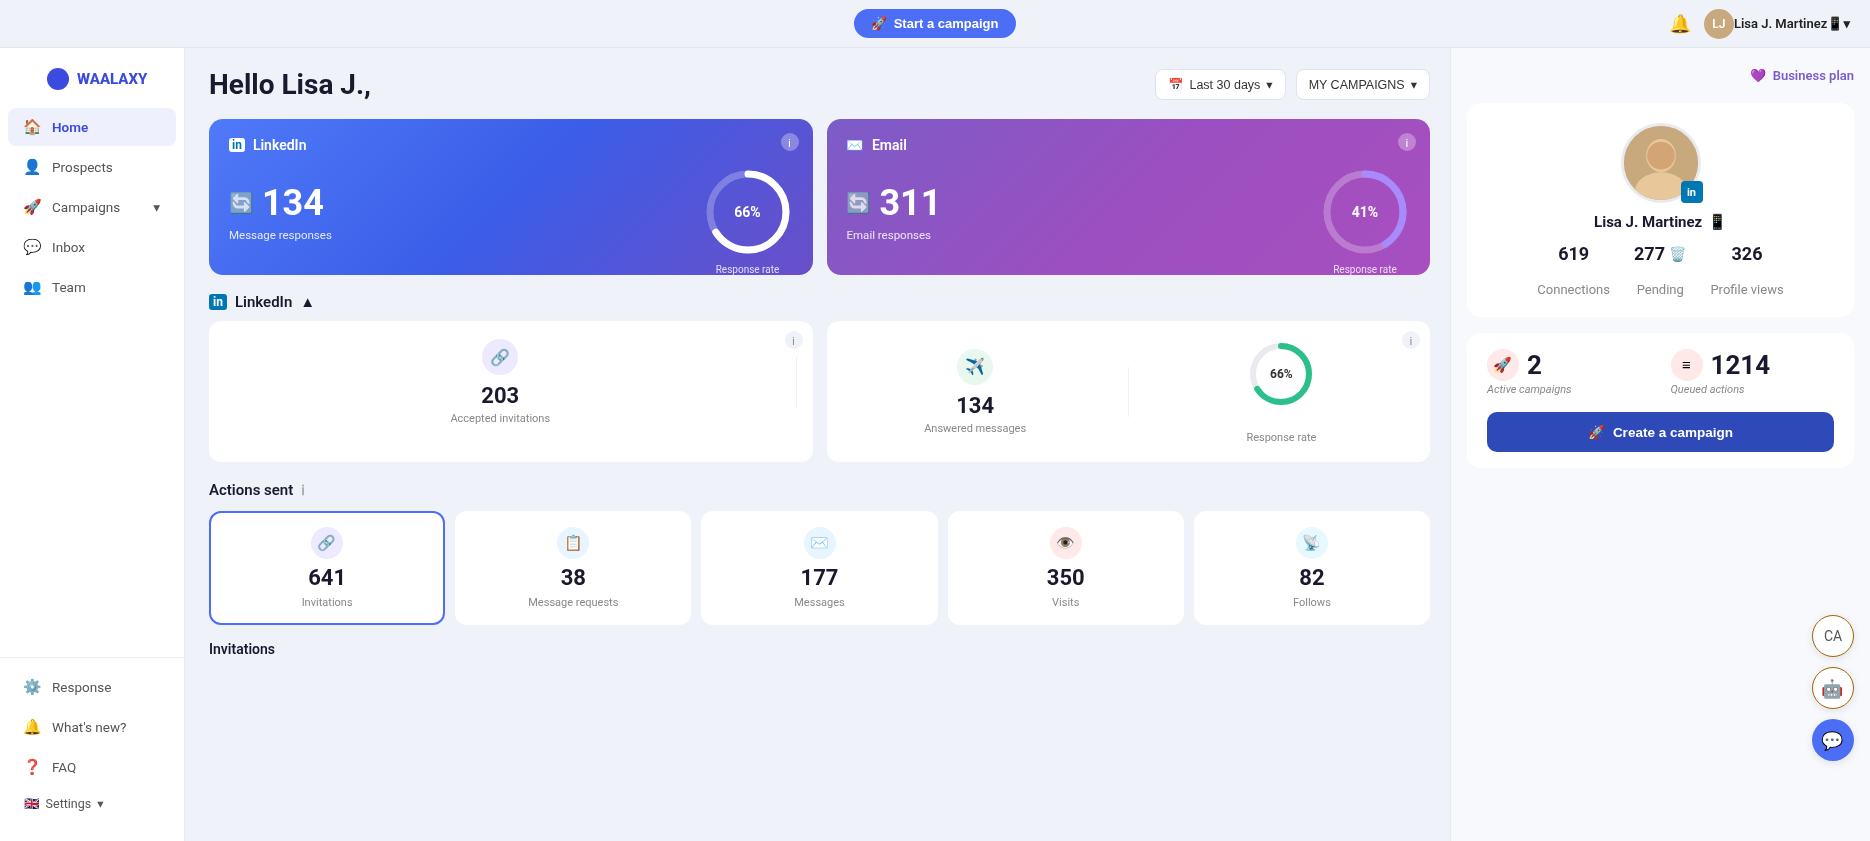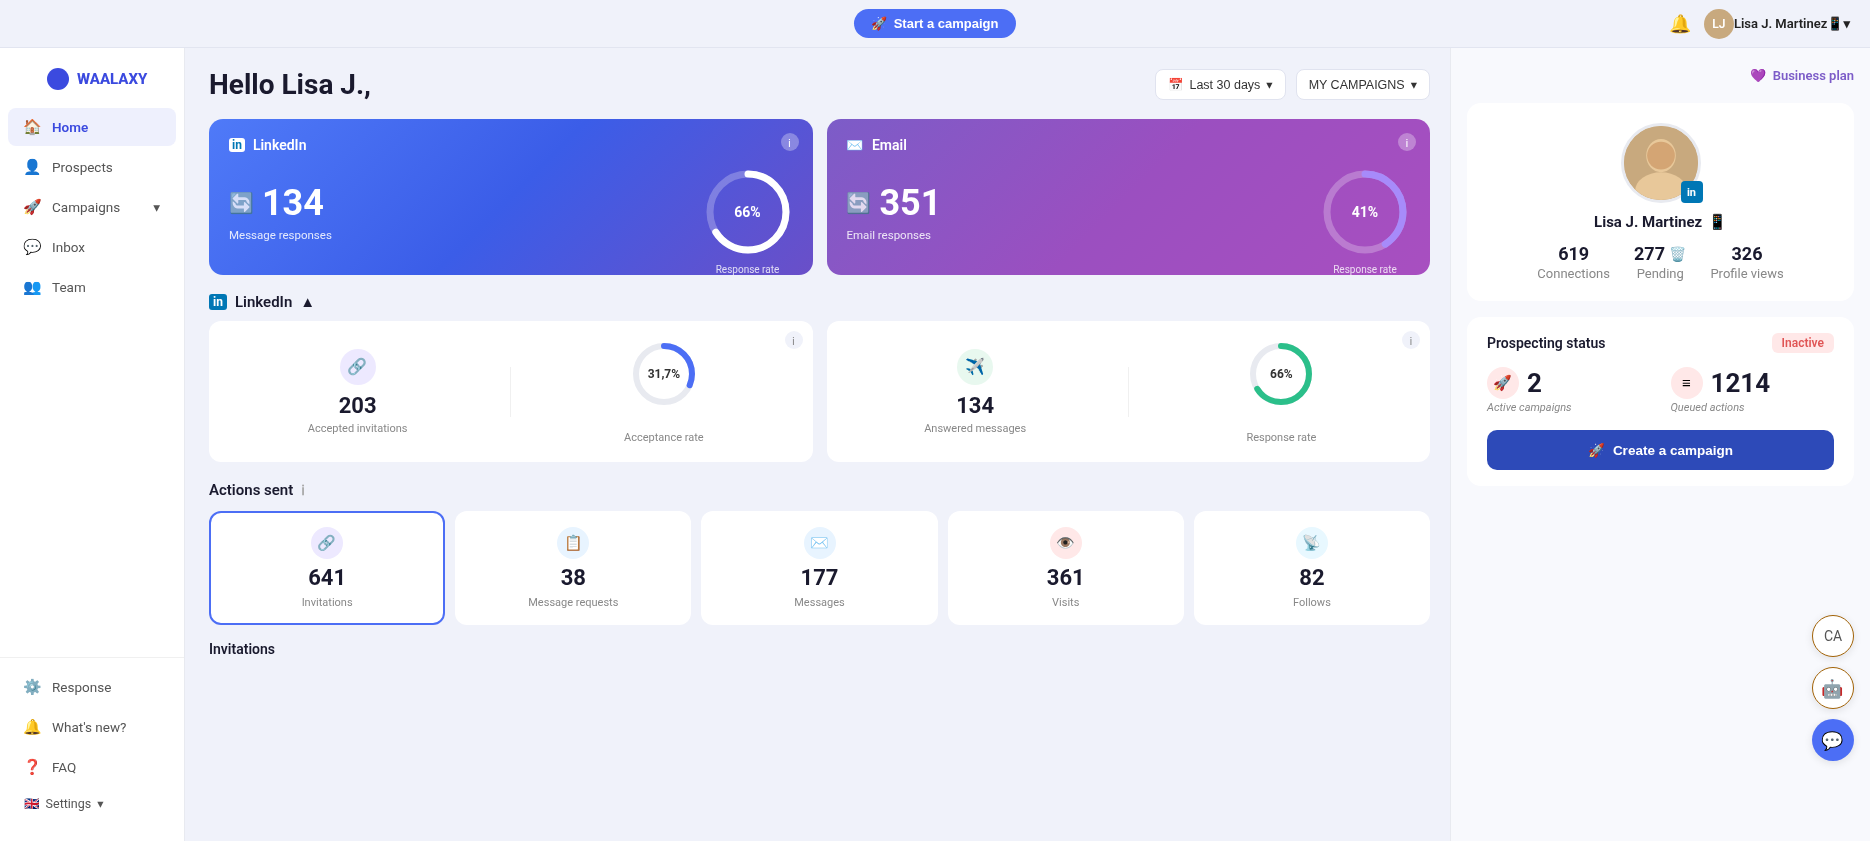--- a/index.html
+++ b/index.html
@@ -474,21 +474,21 @@
     .profile-stats {
       display: flex;
       gap: 24px;
       width: 100%;
       justify-content: center;
     }
     .profile-stat {
       display: flex;
       flex-direction: column;
       align-items: center;
-      gap: 2px;
+      gap: 18px;
     }
     .profile-stat-number {
       font-size: 18px;
       font-weight: 700;
       color: #1a1a2e;
       display: flex;
       align-items: center;
       gap: 4px;
     }
     .profile-stat-label {
@@ -732,21 +732,21 @@
       <div class="email-card">
         <div class="card-info-icon">ℹ</div>
         <div class="card-header">
           <span>✉️</span>
           <span>Email</span>
         </div>
         <div class="card-body">
           <div class="card-stat">
             <div class="card-number">
               <span style="font-size:20px;opacity:0.8">🔄</span>
-              <span>351</span>
+              <span>311</span>
             </div>
             <div class="card-label">Email responses</div>
           </div>
           <div class="circular-progress">
             <svg width="90" height="90" viewBox="0 0 90 90">
               <circle cx="45" cy="45" r="38" fill="none" stroke="rgba(255,255,255,0.25)" stroke-width="7"></circle>
               <circle cx="45" cy="45" r="38" fill="none" stroke="#a78bfa" stroke-width="7" stroke-dasharray="238.76" stroke-dashoffset="140.87" stroke-linecap="round"></circle>
             </svg>
             <span class="pct-text">41%</span>
             <span class="sub-label">Response rate</span>
@@ -764,30 +764,20 @@
 
       <div class="section-card">
         <div class="card-info-icon" style="position:absolute;top:10px;right:10px;background:#f0f2fa;color:#888;">ℹ</div>
         <div class="section-card-inner">
           <div class="sc-stat">
             <div class="sc-icon-circle" style="background:#ede9ff;">🔗</div>
             <div class="sc-number">203</div>
             <div class="sc-label">Accepted invitations</div>
           </div>
           <div class="sc-divider"></div>
-          <div class="sc-stat">
-            <div class="circular-progress" style="width:70px;height:70px;">
-              <svg width="70" height="70" viewBox="0 0 70 70">
-                <circle cx="35" cy="35" r="28" fill="none" stroke="#e8eaf0" stroke-width="6"></circle>
-                <circle cx="35" cy="35" r="28" fill="none" stroke="#4c6ef5" stroke-width="6" stroke-dasharray="175.93" stroke-dashoffset="120.5" stroke-linecap="round"></circle>
-              </svg>
-              <span style="font-size:12px;font-weight:700;color:#333;">31,7%</span>
-            </div>
-            <div class="sc-label" style="margin-top:18px;">Acceptance rate</div>
-          </div>
         </div>
       </div>
 
       <div class="section-card">
         <div class="card-info-icon" style="position:absolute;top:10px;right:10px;background:#f0f2fa;color:#888;">ℹ</div>
         <div class="section-card-inner">
           <div class="sc-stat">
             <div class="sc-icon-circle" style="background:#e8f8ef;">✈️</div>
             <div class="sc-number">134</div>
             <div class="sc-label">Answered messages</div>
@@ -822,21 +812,21 @@
         <div class="action-card-number">38</div>
         <div class="action-card-label">Message requests</div>
       </div>
       <div class="action-card">
         <div class="action-card-icon" style="background:#e8f4ff;">✉️</div>
         <div class="action-card-number">177</div>
         <div class="action-card-label">Messages</div>
       </div>
       <div class="action-card">
         <div class="action-card-icon" style="background:#ffe8e8;">👁️</div>
-        <div class="action-card-number">361</div>
+        <div class="action-card-number">350</div>
         <div class="action-card-label">Visits</div>
       </div>
       <div class="action-card">
         <div class="action-card-icon" style="background:#e8f8ff;">📡</div>
         <div class="action-card-number">82</div>
         <div class="action-card-label">Follows</div>
       </div>
     </div>
 
     <div class="invitations-header">
@@ -885,24 +875,20 @@
         <div class="profile-stat">
           <div class="profile-stat-number">
             <span>326</span>
           </div>
           <div class="profile-stat-label">Profile views</div>
         </div>
       </div>
     </div>
 
     <div class="prospecting-card">
-      <div class="prospecting-header">
-        <span class="prospecting-title">Prospecting status</span>
-        <span class="inactive-badge">Inactive</span>
-      </div>
       <div class="prospecting-stats">
         <div class="prosp-stat">
           <div class="prosp-stat-top">
             <div class="prosp-icon" style="background:#ffe8e8;">🚀</div>
             <div class="prosp-number">2</div>
           </div>
           <div class="prosp-label">Active campaigns</div>
         </div>
         <div class="prosp-stat">
           <div class="prosp-stat-top">

